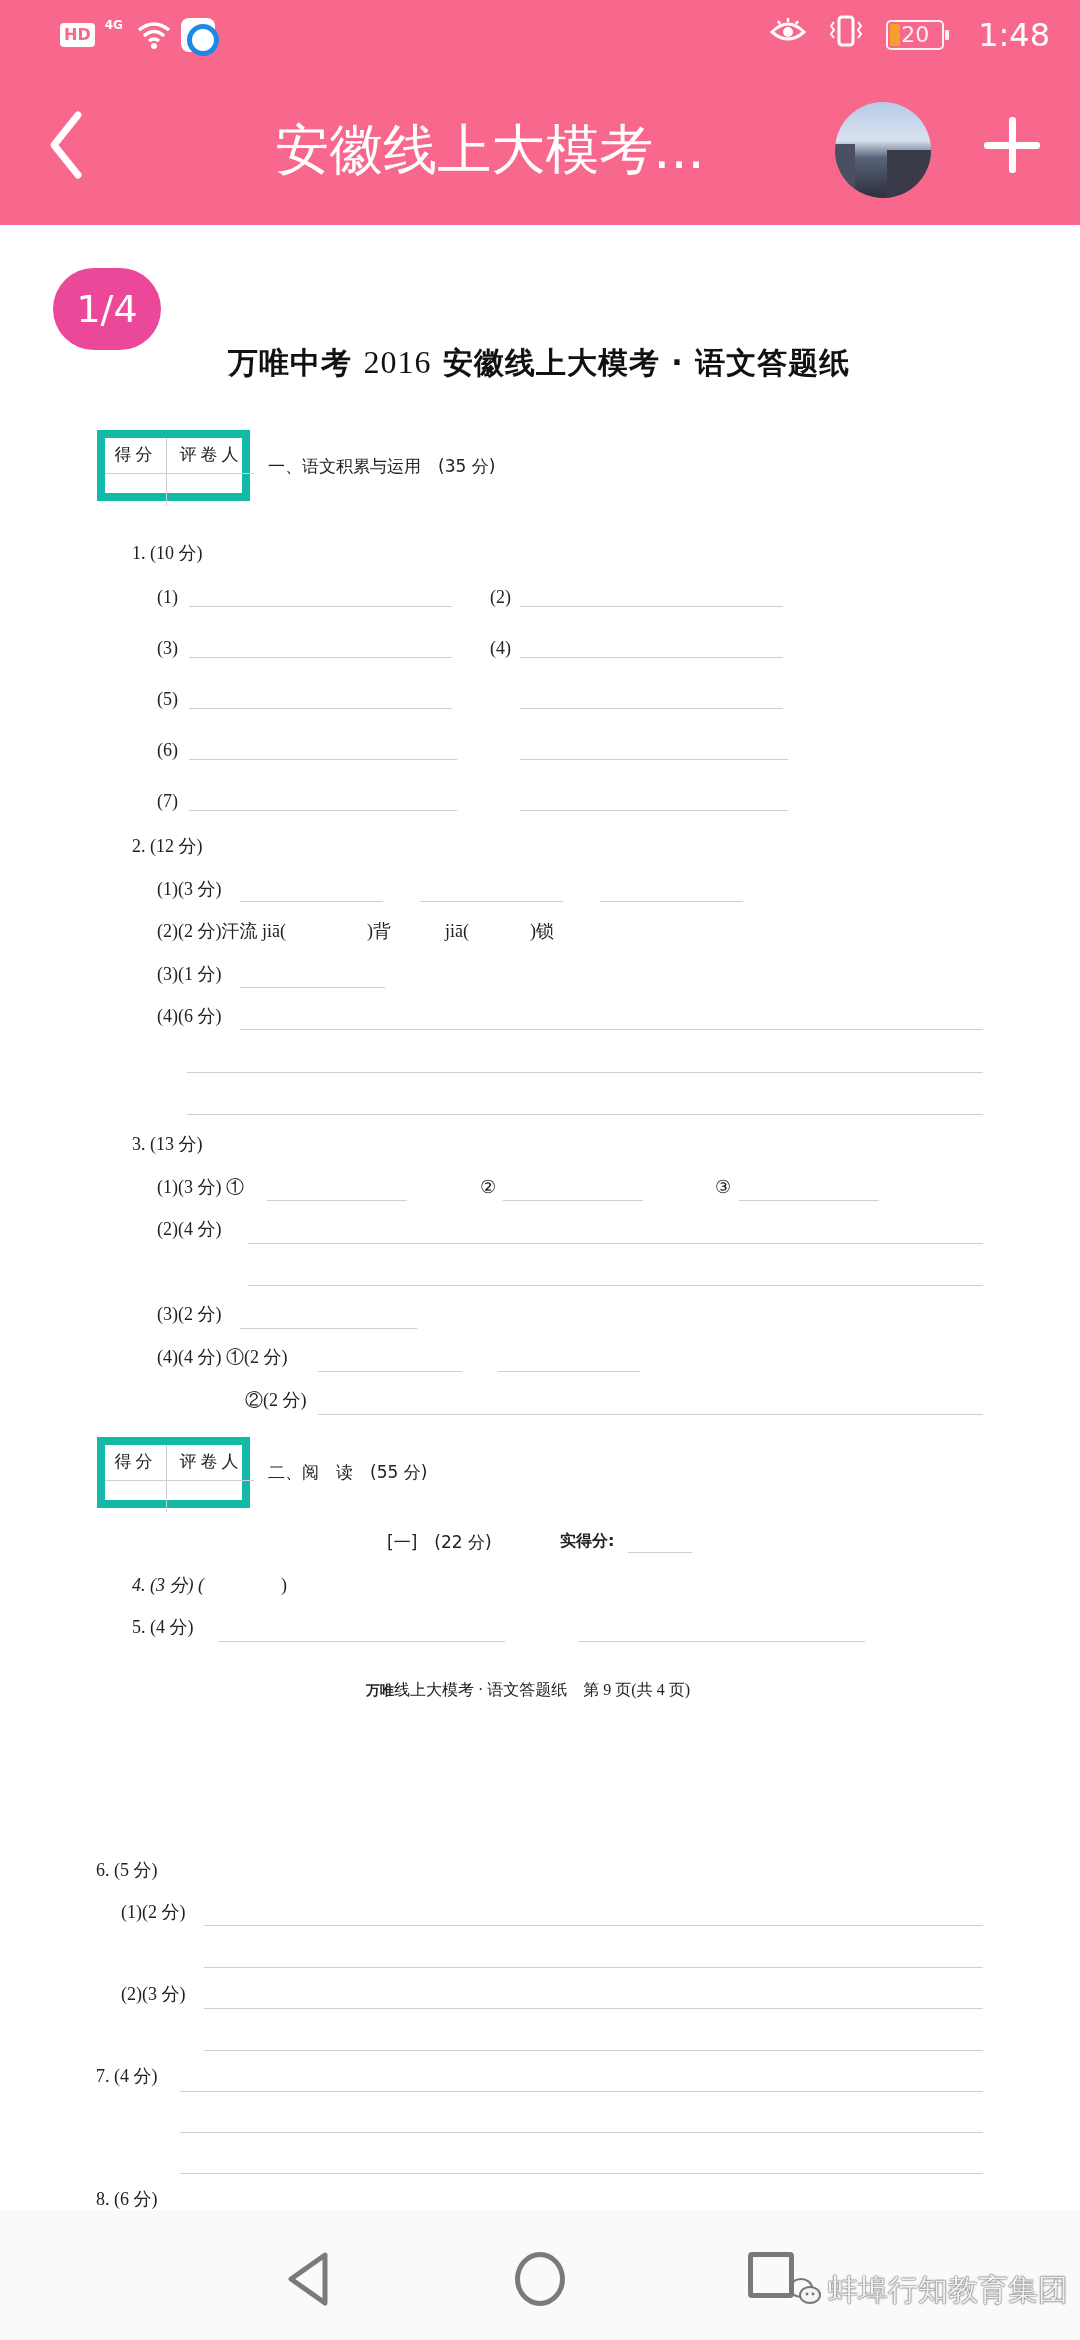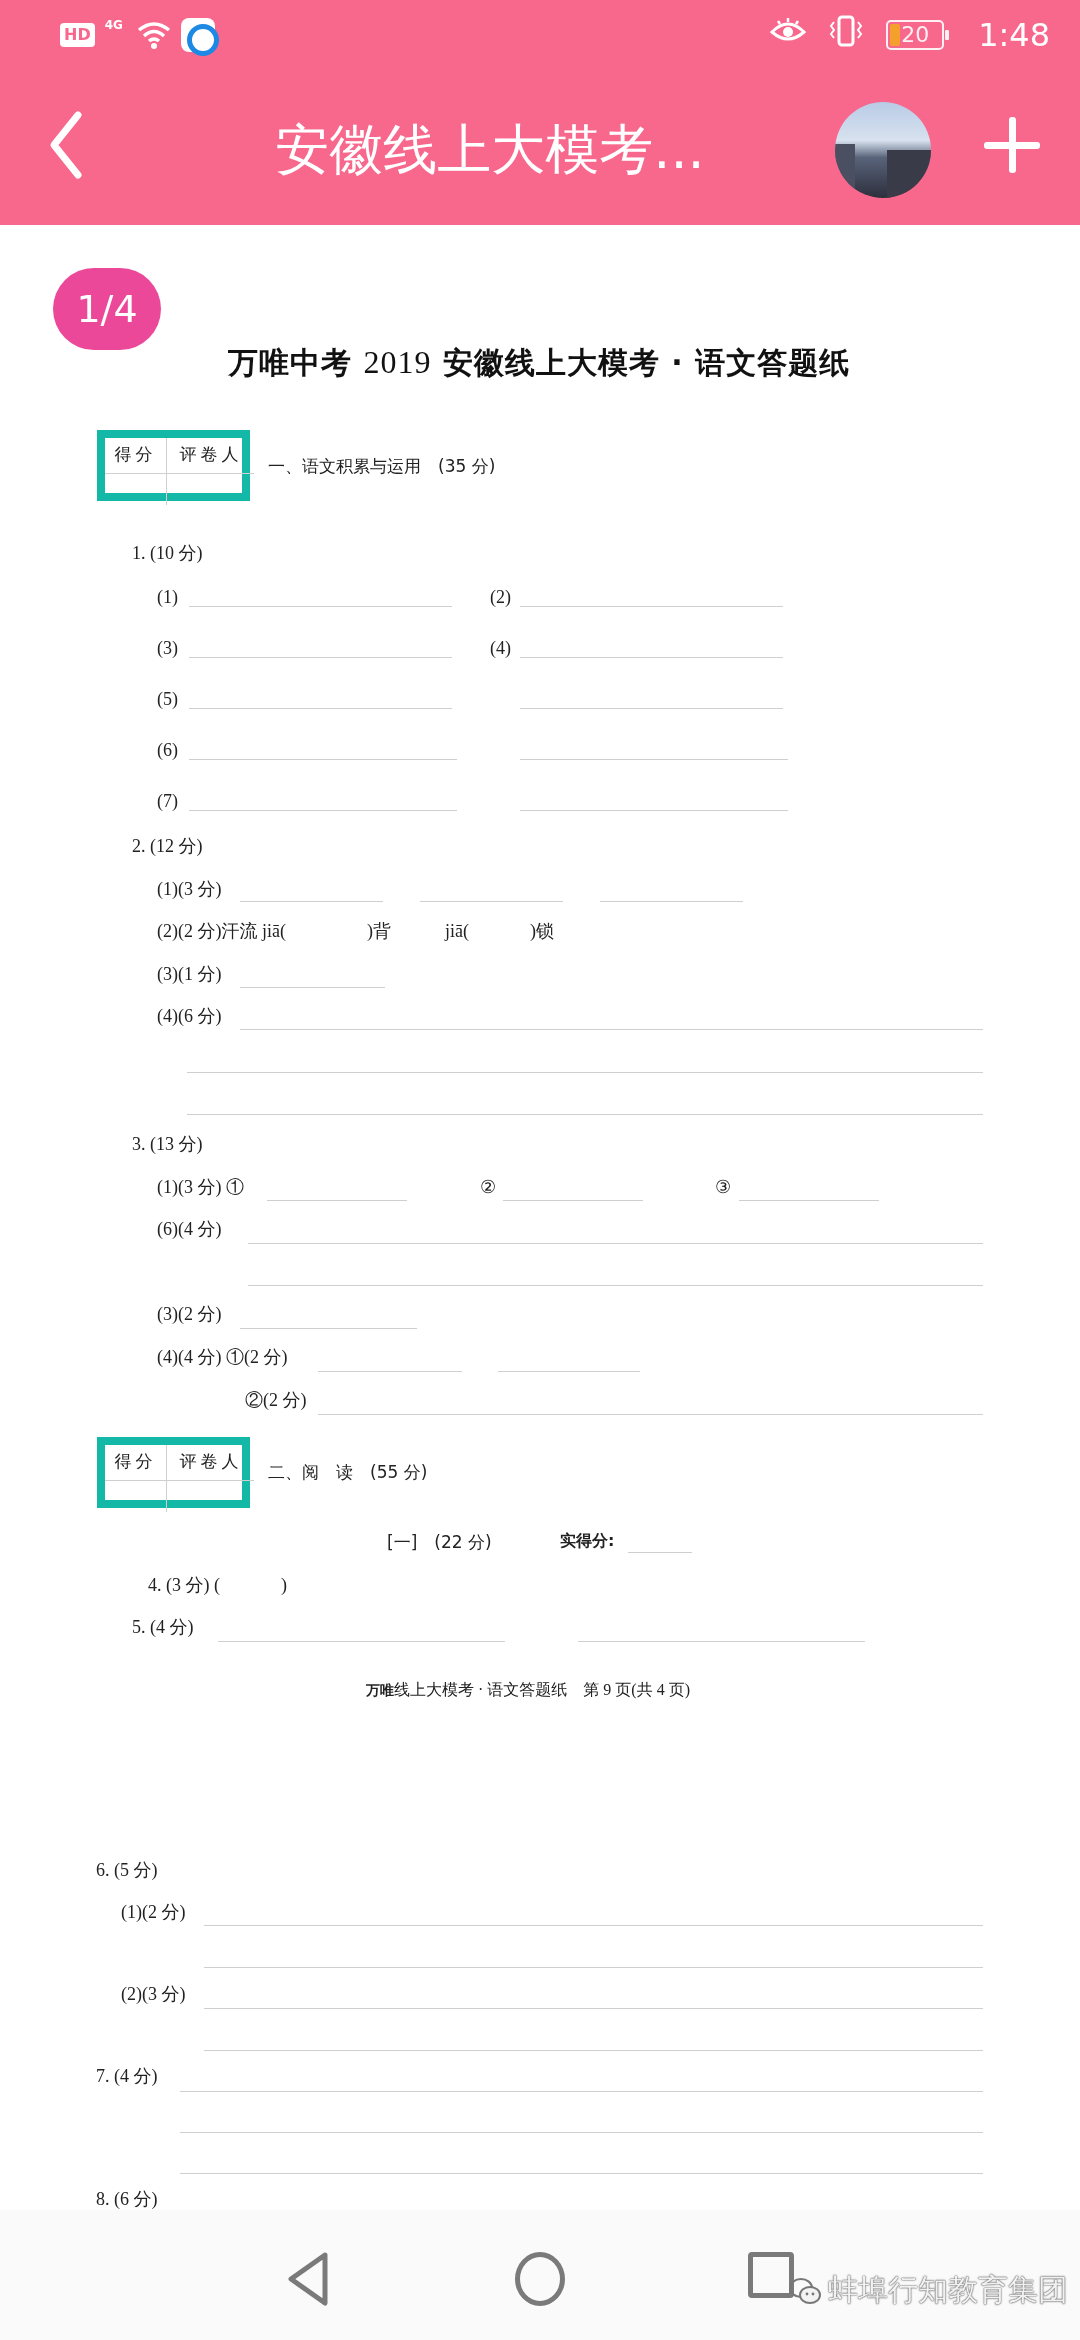--- a/index.html
+++ b/index.html
@@ -115,21 +115,21 @@
         <div class="bld"></div>
     </div>
     <div class="plus-btn"><span></span></div>
   </div>
 </div>
 
 <div class="doc">
 
   <div class="doc-title">
     <span>万唯中考</span>
-    <span class="yr">2019</span>
+    <span class="yr">2016</span>
     <span>安徽线上大模考 · 语文答题纸</span>
   </div>
 
   <div class="score-box" style="left:97px; top:205px;">
     <div class="h" style="left:0;width:61px">得分</div>
     <div class="h" style="left:61px;width:90px">评卷人</div>
     <div class="v"></div>
       <div class="hr"></div>
   </div>
   <div class="sec" style="left:268px; top:230px;">一、语文积累与运用　(35 分)</div>
@@ -177,21 +177,21 @@
   <div class="line" style="left:187px; top:889px; width:796px;"></div>
 
   <div class="t" style="left:132px; top:907px;">3. (13 分)</div>
   <div class="t" style="left:157px; top:950px;">(1)(3 分) ①</div>
   <div class="line" style="left:267px; top:975px; width:140px;"></div>
   <div class="t" style="left:480px; top:950px;">②</div>
   <div class="line" style="left:503px; top:975px; width:140px;"></div>
   <div class="t" style="left:715px; top:950px;">③</div>
   <div class="line" style="left:739px; top:975px; width:140px;"></div>
 
-  <div class="t" style="left:157px; top:992px;">(6)(4 分)</div>
+  <div class="t" style="left:157px; top:992px;">(2)(4 分)</div>
   <div class="line" style="left:248px; top:1018px; width:735px;"></div>
   <div class="line" style="left:248px; top:1060px; width:735px;"></div>
 
   <div class="t" style="left:157px; top:1077px;">(3)(2 分)</div>
   <div class="line" style="left:240px; top:1103px; width:177px;"></div>
 
   <div class="t" style="left:157px; top:1120px;">(4)(4 分) ①(2 分)</div>
   <div class="line" style="left:318px; top:1146px; width:144px;"></div>
   <div class="line" style="left:498px; top:1146px; width:142px;"></div>
 
@@ -203,21 +203,21 @@
     <div class="h" style="left:61px;width:90px">评卷人</div>
     <div class="v"></div>
       <div class="hr"></div>
   </div>
   <div class="sec" style="left:268px; top:1236px;">二、阅　读　(55 分)</div>
 
   <div class="sec" style="left:387px; top:1306px;">[一]　(22 分)</div>
   <div class="sec bold-sans" style="left:560px; top:1306px; font-size:16px;">实得分:</div>
   <div class="line" style="left:628px; top:1327px; width:64px;"></div>
 
-  <div class="t" style="left:148px; top:1348px;">4. (3 分) (</div>
+  <div class="t" style="left:132px; top:1348px;font-style:italic;">4. (3 分) (</div>
   <div class="t" style="left:281px; top:1348px;">)</div>
 
   <div class="t" style="left:132px; top:1390px;">5. (4 分)</div>
   <div class="line" style="left:218px; top:1416px; width:287px;"></div>
   <div class="line" style="left:578px; top:1416px; width:287px;"></div>
 
   <div class="t" style="left:366px; top:1453px; font-size:16px;">
     <span class="footer-brand">万唯</span><span>线上大模考 · 语文答题纸　第 9 页(共 4 页)</span>
   </div>
 

